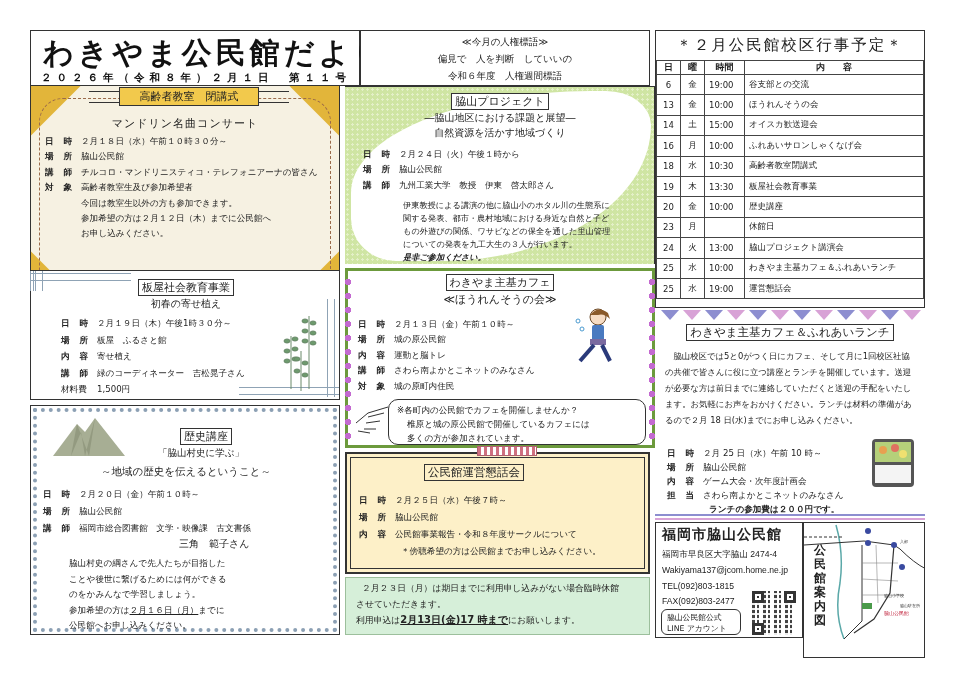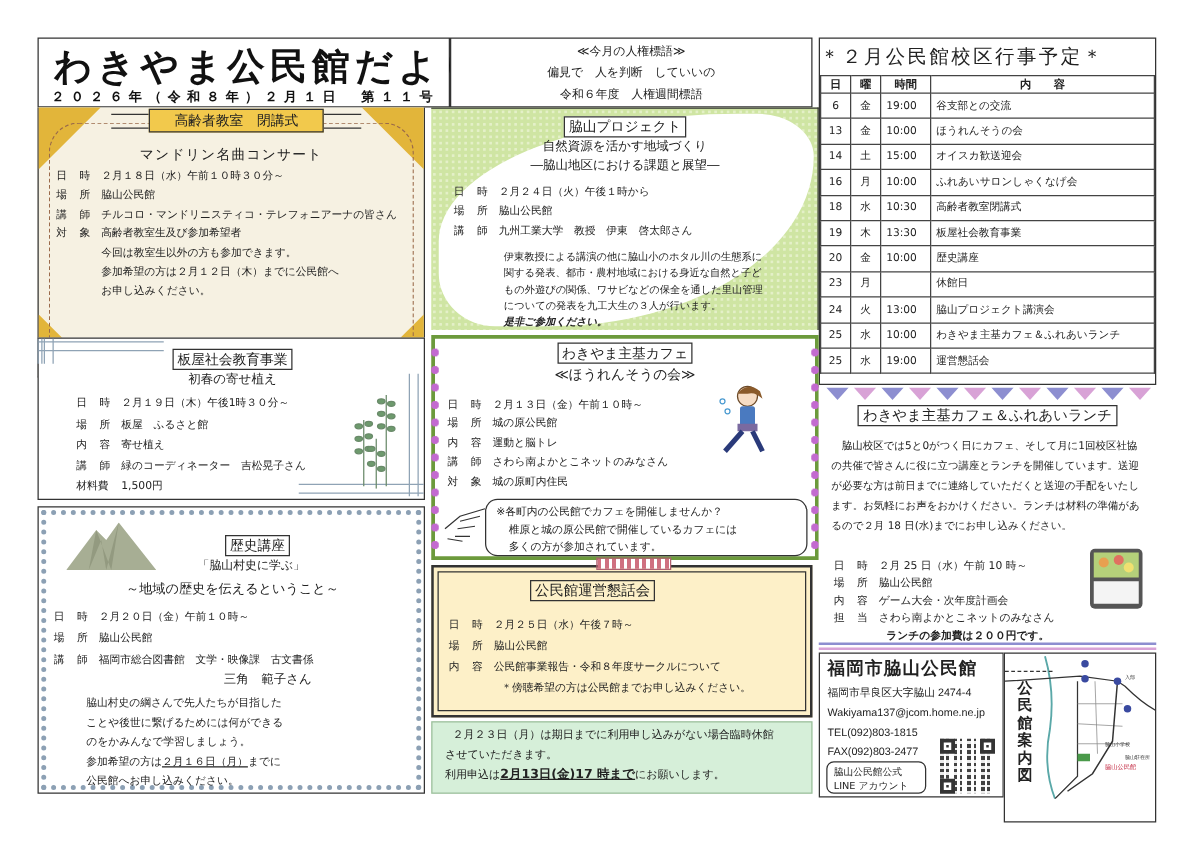--- a/index.html
+++ b/index.html
@@ -9,21 +9,21 @@
 
   
   .masthead { position: absolute; left: 30px; top: 30px; width: 330px; height: 56px; border: 1px solid #333; background: #fff; }
   .mast-title { position: absolute; left: 12px; top: 2px; font-size: 30px; font-weight: bold; letter-spacing: 4px; color: #111; font-family: "DejaVu Serif", serif; white-space: nowrap; }
   .mast-sub { position: absolute; left: 10px; top: 40px; font-size: 10.5px; font-weight: bold; letter-spacing: 5px; color: #111; white-space: nowrap; }
 
   .slogan { position: absolute; left: 360px; top: 30px; width: 290px; height: 56px; border: 1px solid #333; border-left: 1px solid #333; background: #fff; text-align: center; font-size: 9.5px; line-height: 17px; padding-top: 2px; }
 
   
   .schedule { position: absolute; left: 655px; top: 30px; width: 270px; height: 278px; background: #fff; border: 1px solid #333; }
-  .sched-title { font-size: 15.5px; text-align: left; letter-spacing: 2px; padding-top: 4px; height: 29px; }
+  .sched-title { font-size: 15.5px; text-align: center; letter-spacing: 2px; padding-top: 4px; height: 29px; }
   table.sched { border-collapse: collapse; width: 100%; font-size: 8.5px; }
   table.sched th, table.sched td { border: 1px solid #444; height: 20.4px; padding: 0 4px; text-align: left; }
   table.sched th { font-weight: bold; text-align: center; height: 14px; font-size: 9px; }
   table.sched td.c { text-align: center; }
   table.sched td.day { width: 24px; }
   table.sched td.wd { width: 24px; }
   table.sched td.tm { width: 40px; }
 
   
   .elderly { position: absolute; left: 30px; top: 86px; width: 310px; height: 216px; background: #f6f1e2; overflow: hidden; border: 1px solid #333; border-top: none; padding-left: 40px; }
@@ -31,21 +31,21 @@
   .elderly .c-tl { left: -35px; top: -35px; transform: rotate(45deg); }
   .elderly .c-tr { right: -35px; top: -35px; transform: rotate(45deg); }
   .elderly .c-bl { left: -35px; bottom: -35px; transform: rotate(45deg); }
   .elderly .c-br { right: -35px; bottom: -35px; transform: rotate(45deg); }
   .elderly .dash { position: absolute; left: 8px; top: 12px; right: 8px; bottom: 8px; border: 1.5px dashed #9a6a4a; border-radius: 24px; }
   .ribbon { position: absolute; left: 88px; top: 1px; width: 140px; height: 19px; background: #f2c94c; border: 1px solid #333; font-size: 11px; text-align: center; line-height: 17px; }
   .ribbon-tail { position: absolute; top: 5px; width: 30px; height: 12px; border-top: 1px solid #333; border-bottom: 1px solid #333; }
   .elderly .subtitle { position: absolute; top: 30px; left: 0; width: 100%; text-align: center; font-size: 11px; letter-spacing: 1px; }
   .info { position: absolute; font-size: 8.6px; line-height: 15.4px; }
   .info .row { display: flex; white-space: nowrap; }
-  .info .lbl { width: 36px; letter-spacing: 10px; flex: none; }
+  .info .lbl { width: 36px; letter-spacing: 10px; flex: none; font-weight: bold; }
   .info .lbl2 { width: 36px; flex: none; }
   .info .indent { padding-left: 36px; }
 
   
   .project { position: absolute; left: 345px; top: 86px; width: 310px; height: 178px; background: #cfe5a3; overflow: hidden; border-top: 1px solid #333; border-right: 1px solid #333; }
   .project .dots { position: absolute; inset: 0; background-image: radial-gradient(#e4f0c8 1px, transparent 1.2px); background-size: 5px 5px; }
   .leaf { position: absolute; left: 6px; top: 4px; width: 300px; height: 170px; background: #fff; border-radius: 80% 15% 70% 15% / 60% 20% 80% 25%; }
   .boxed-title { display: inline-block; border: 1px solid #333; padding: 0 3px; font-size: 11px; line-height: 15px; background: #fff; }
 
   
@@ -222,22 +222,22 @@
     <div class="row indent">参加希望の方は２月１２日（木）までに公民館へ</div>
     <div class="row indent">お申し込みください。</div>
   </div>
 </div>
 
 <div class="project">
   <div class="dots"></div>
   <div class="leaf"></div>
   <div class="abs center" style="left:0; top:6px; width:310px;">
     <span class="boxed-title">脇山プロジェクト</span>
+    <div style="font-size:10px; line-height:15px;">―脇山地区における課題と展望―</div>
     <div style="font-size:10px; line-height:15px;">自然資源を活かす地域づくり</div>
-    <div style="font-size:10px; line-height:15px;">―脇山地区における課題と展望―</div>
   </div>
   <div class="info" style="left:18px; top:60px;">
     <div class="row">
         <span class="lbl">日時</span>
         <span>２月２４日（火）午後１時から</span>
       </div>
     <div class="row">
         <span class="lbl">場所</span>
         <span>脇山公民館</span>
       </div>

